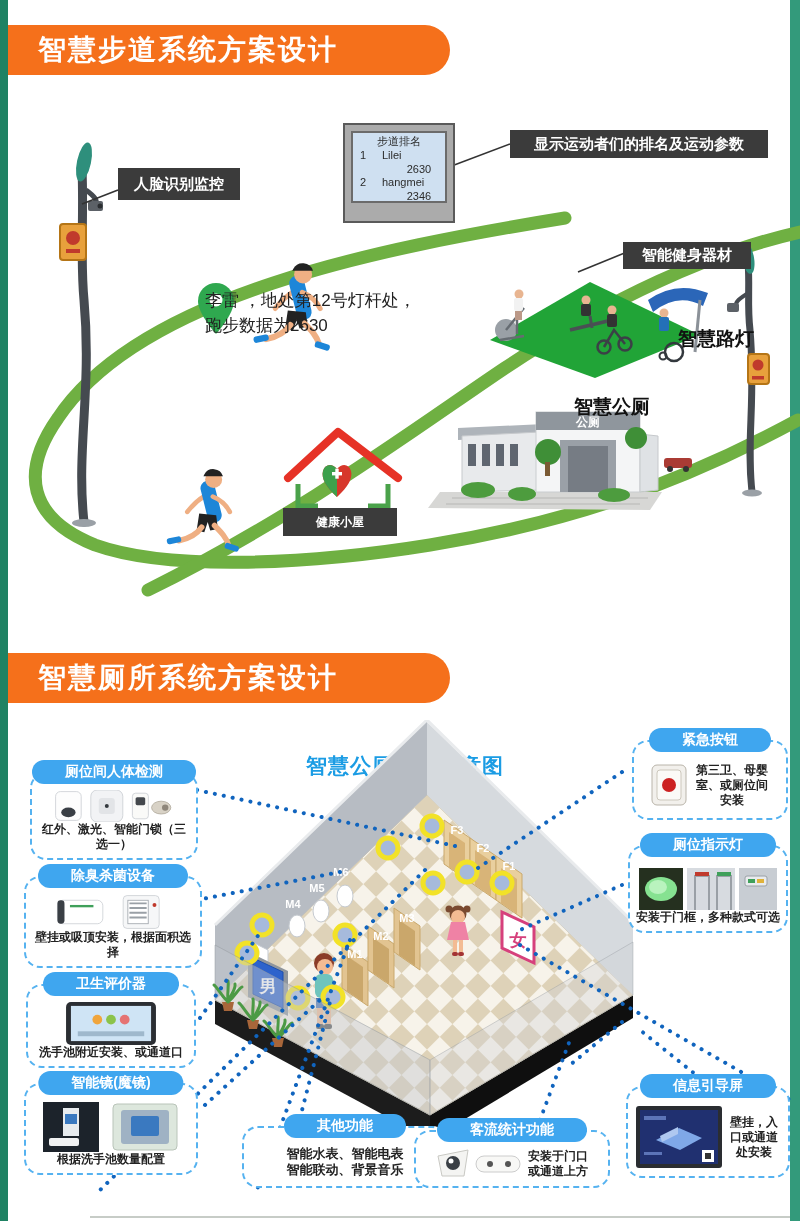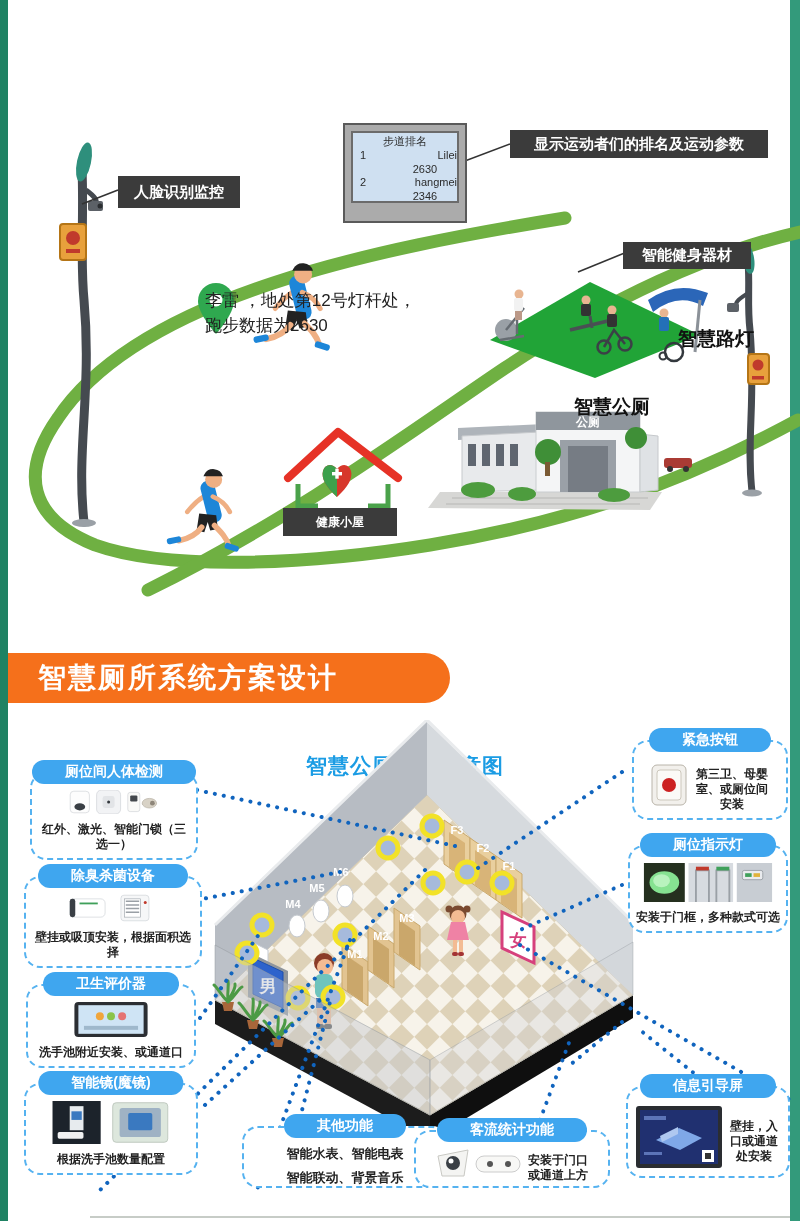--- a/index.html
+++ b/index.html
@@ -8,40 +8,40 @@
   .stripe{position:absolute;top:0;bottom:0;}
   .stripe.left{left:0;width:8px;background:#1F8263;}
   .stripe.right{right:0;width:10px;background:#339A7B;}
   .banner{position:absolute;left:8px;height:50px;background:#F5701B;color:#fff;
           display:flex;align-items:center;padding-left:30px;font-size:28px;font-weight:700;
           letter-spacing:2px;border-radius:0 26px 26px 0;}
   .dark-label{position:absolute;background:#3B3B3B;color:#fff;font-weight:700;
           display:flex;align-items:center;justify-content:center;text-align:center;}
   .svg-art{position:absolute;left:0;top:0;}
   
-  .board{position:absolute;left:343px;top:123px;width:124px;height:100px;background:#ABABAB;
+  .board{position:absolute;left:343px;top:123px;width:112px;height:100px;background:#ABABAB;
          border:2px solid #5A5A5A;box-sizing:border-box;}
   .board .screen{margin:6px;height:66px;background:#CFE0F1;border:2px solid #6B6B6B;
          color:#2b2b2b;font-size:11px;line-height:1.25;padding-top:2px;box-sizing:content-box;}
   .brow{display:flex;}
   .brank{width:22px;padding-left:7px;}
-  .bname{flex:1;text-align:right;}
+  .bname{flex:1;text-align:left;}
   .bval{text-align:center;padding-left:40px;}
   .btitle{text-align:center;}
   .runner-text{position:absolute;left:205px;top:289px;font-size:17px;color:#222;line-height:1.45;}
   .bold-black{position:absolute;font-size:19px;font-weight:700;color:#111;}
   
   .diagram-title{position:absolute;left:295px;top:752px;width:220px;text-align:center;
          color:#1B9CE4;font-size:21px;font-weight:700;letter-spacing:1px;}
   .fbox{position:absolute;border:2px dashed #55B2F0;border-radius:16px;background:#fff;box-sizing:border-box;}
   .pill{position:absolute;top:-14px;left:50%;transform:translateX(-50%);background:#3FA6EF;color:#fff;
         font-weight:700;font-size:14px;padding:3px 33px;border-radius:999px;white-space:nowrap;}
   .fbox .content{display:flex;flex-direction:column;align-items:center;justify-content:flex-end;
         height:100%;padding:16px 6px 6px 6px;box-sizing:border-box;}
-  .cap{font-weight:700;font-size:12px;color:#222;text-align:center;line-height:1.25;margin-top:8px;}
+  .cap{font-weight:700;font-size:12px;color:#222;text-align:center;line-height:1.25;}
   .hrow{display:flex;align-items:center;gap:6px;}
   .stall{font:700 11px "Liberation Sans","DejaVu Sans",sans-serif;fill:#ffffff;text-anchor:middle;}
   .signt{font:700 17px "Liberation Sans","DejaVu Sans",sans-serif;text-anchor:middle;}
   .bottom-line{position:absolute;left:90px;right:10px;bottom:3px;height:2px;background:#C7CCC7;}
 </style>
 </head>
 <body>
 
 <div class="page">
   <div class="stripe left"></div>
@@ -163,39 +163,42 @@
       <rect x="335.3" y="468.7" width="3.4" height="10" fill="#ffffff"></rect>
     </g>
 
     <g stroke="#333333" stroke-width="1.6">
       <line x1="441" y1="170" x2="510" y2="144"></line>
       <line x1="118" y1="190" x2="82" y2="204"></line>
       <line x1="627" y1="252" x2="578" y2="272"></line>
     </g>
   </svg>
 
+  <div class="banner" style="top:25px;width:412px;">
+    <span>智慧步道系统方案设计</span>
+  </div>
 
   <div class="board">
     <div class="screen">
       <div class="btitle">步道排名</div>
       <div class="brow">
         <span class="brank">1</span>
         <span class="bname">Lilei</span>
       </div>
       <div class="bval">2630</div>
       <div class="brow">
         <span class="brank">2</span>
         <span class="bname">hangmei</span>
       </div>
       <div class="bval">2346</div>
     </div>
   </div>
 
   <div class="dark-label" style="left:510px;top:130px;width:258px;height:28px;font-size:15px;">显示运动者们的排名及运动参数</div>
-  <div class="dark-label" style="left:118px;top:168px;width:122px;height:32px;font-size:15px;margin-top:8px;">人脸识别监控</div>
+  <div class="dark-label" style="left:118px;top:168px;width:122px;height:32px;font-size:15px;">人脸识别监控</div>
   <div class="dark-label" style="left:623px;top:242px;width:128px;height:27px;font-size:15px;">智能健身器材</div>
   <div class="dark-label" style="left:283px;top:508px;width:114px;height:28px;font-size:12px;">健康小屋</div>
 
   <div class="runner-text">
     <div>李雷 ，地处第12号灯杆处，</div>
     <div>跑步数据为2630</div>
   </div>
 
   <div class="bold-black" style="left:678px;top:326px;">智慧路灯</div>
   <div class="bold-black" style="left:574px;top:394px;">智慧公厕</div>

